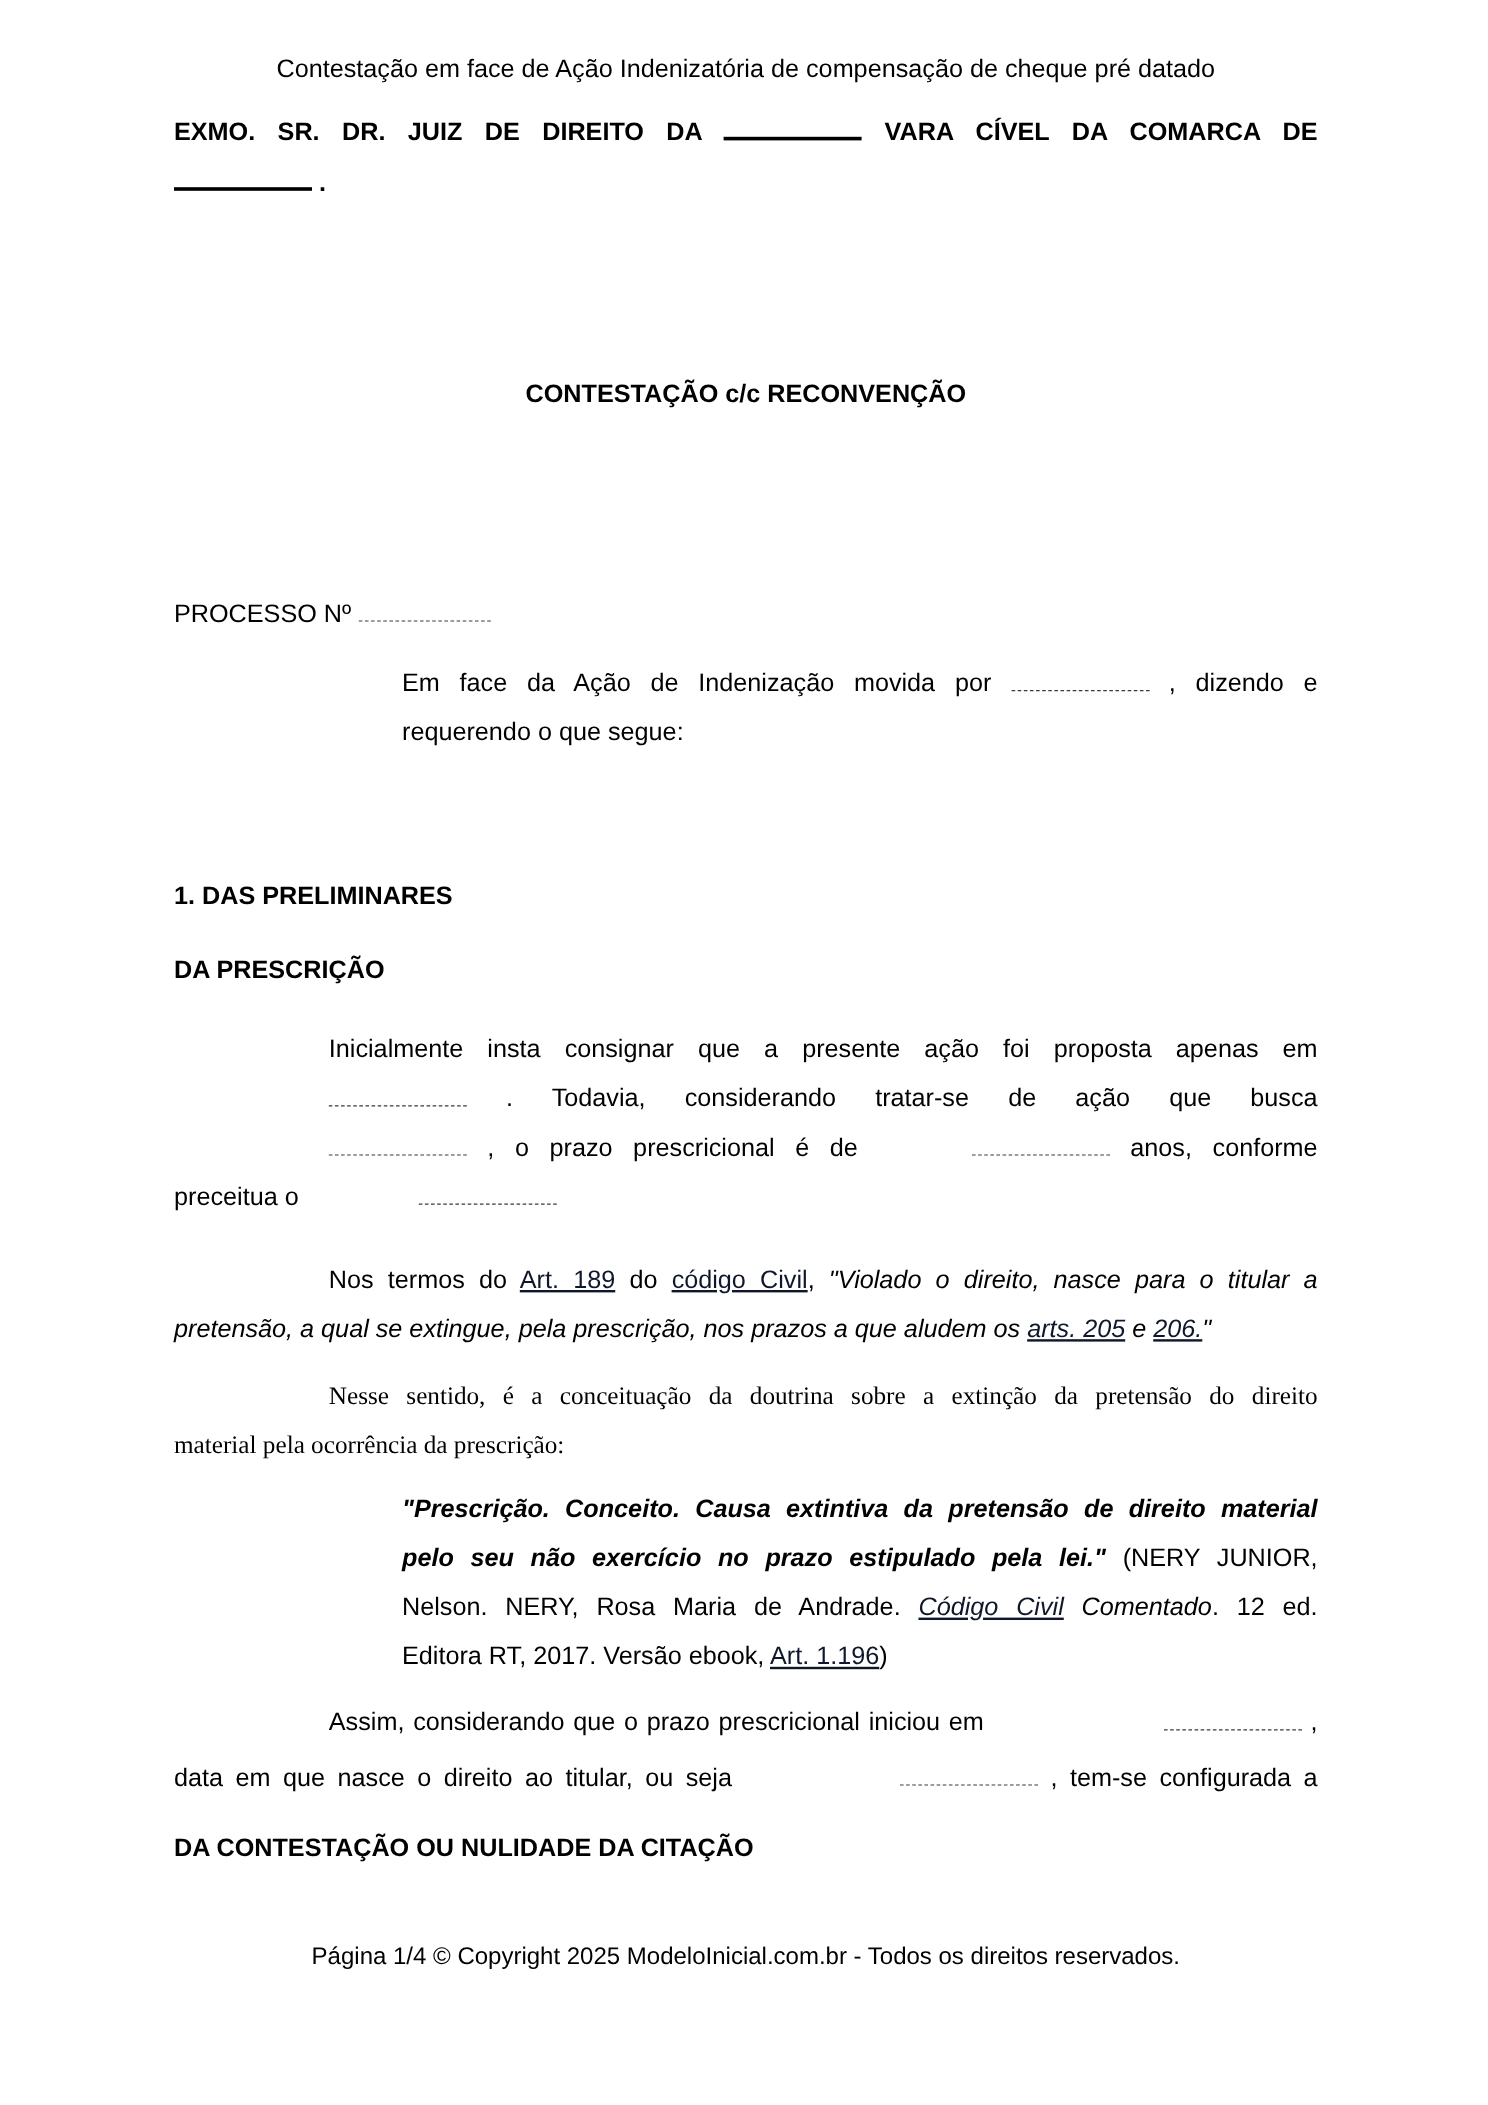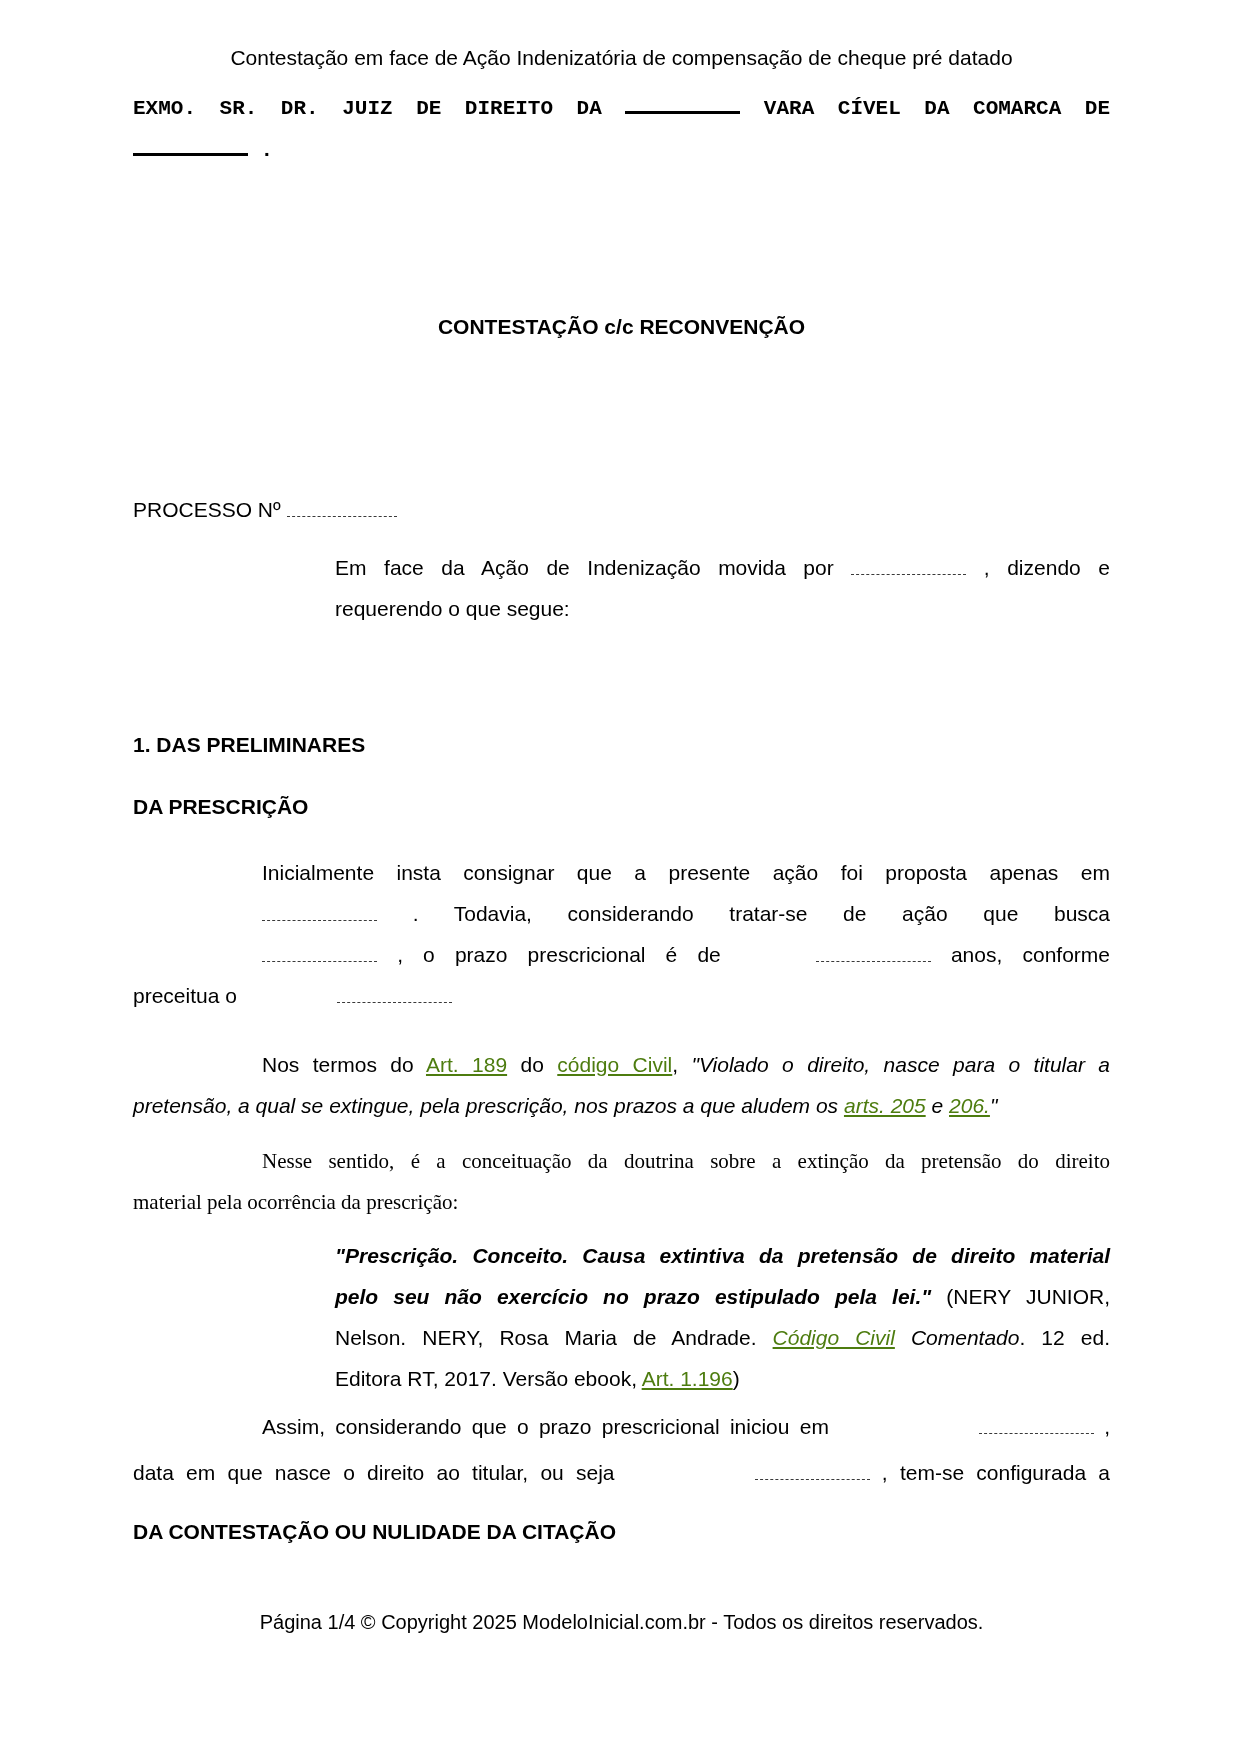--- a/index.html
+++ b/index.html
@@ -9,42 +9,42 @@
     height: 1754px;
     margin: 0 auto;
     background: #ffffff;
     box-sizing: border-box;
     padding: 0 130px 0 133px;
     font-family: "Liberation Sans", sans-serif;
     font-size: 21px;
     color: #000000;
     overflow: hidden;
   }
-  .block { margin: 0; }
+  .block { margin: 12px; }
   .line { line-height: 41px; white-space: normal; }
   .just { text-align: justify; text-align-last: justify; }
   .ind  { margin-left: 129px; }
   .i  { font-style: italic; }
   .bi { font-weight: bold; font-style: italic; }
 
-  a.lnk { color: #4d7c0f; text-decoration: underline; cursor: pointer; }
+  a.lnk { color: #0f172a; text-decoration: underline; cursor: pointer; }
   a.lnk.i { font-style: italic; }
 
   .blank {
     display: inline-block;
     width: 115px;
     height: 17px;
     border-bottom: 1px dashed #3a3a3a;
   }
   .blank.bb { border-bottom: 3px solid #000; height: 18px; }
   .gap { display: inline-block; height: 1px; }
 
   
   .doc-title { margin-top: 37px; text-align: center; }
-  .exmo      { margin-top: 10px; font-weight: bold; font-family: Liberation Mono, monospace; }
+  .exmo      { margin-top: 10px; font-weight: bold; }
   .exmo .line { line-height: 42px; }
   .processo  { margin-top: 142px; }
   .pet-title { margin-top: 134px; text-align: center; font-weight: bold; }
   .emface    { margin-top: 17px; margin-left: 202px; }
   .sect      { margin-top: 95px; font-weight: bold; }
   .sub       { margin-top: 21px; font-weight: bold; }
   .p1        { margin-top: 25px; }
   .p2        { margin-top: 28px; }
   .p3        { margin-top: 15px; font-family: Liberation Serif, serif; }
   .quote     { margin-top: 12px; margin-left: 202px; }

